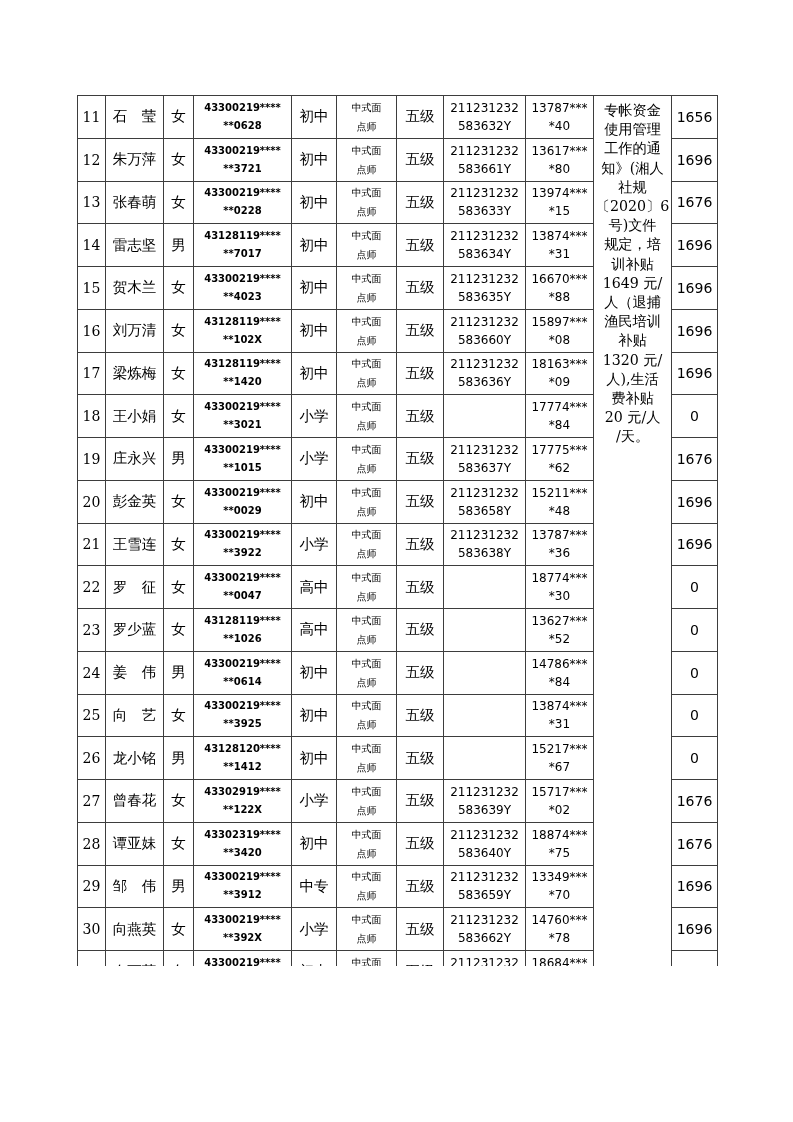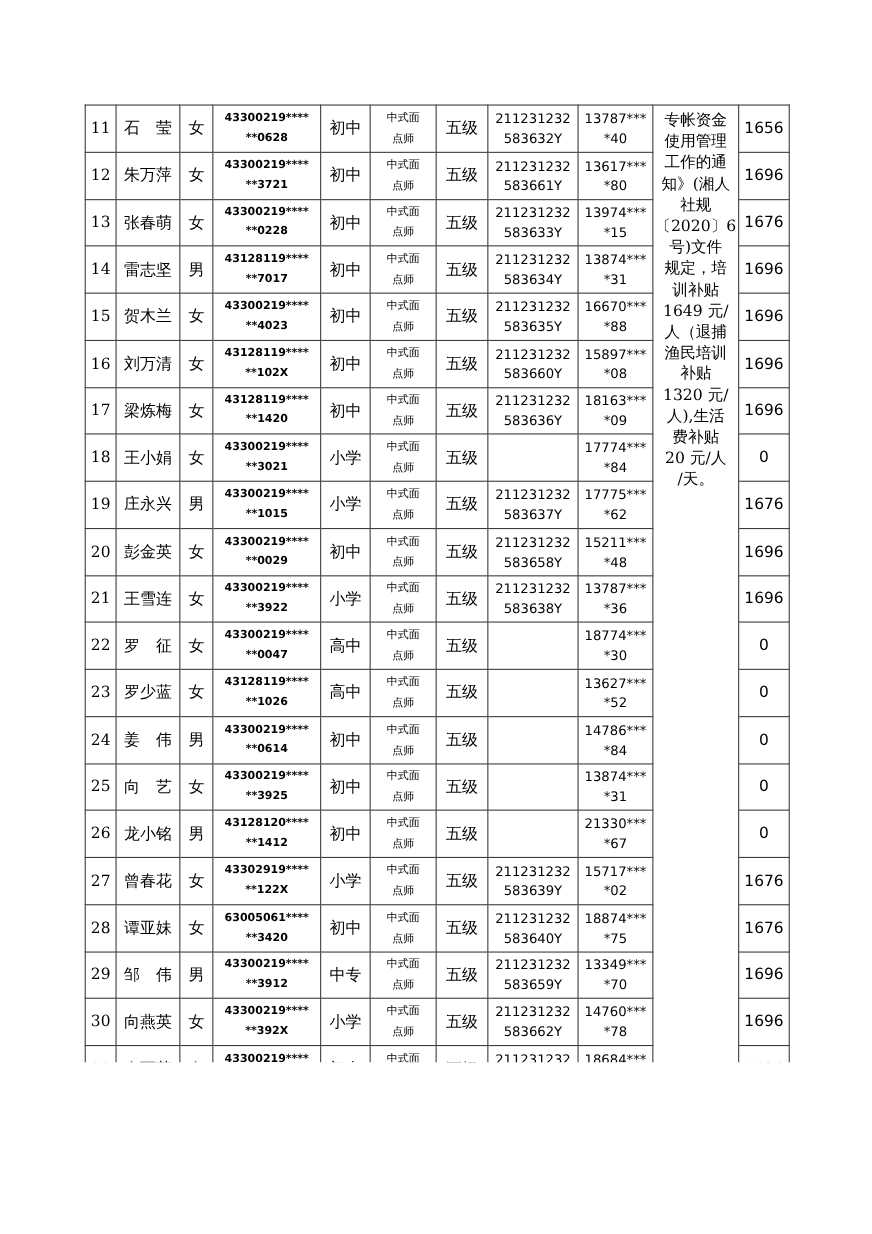--- a/index.html
+++ b/index.html
@@ -468,21 +468,21 @@
     <td class="occcell">
             <div>中式面</div>
             <div>点师</div>
           </td>
     <td class="serif">五级</td>
     <td class="numcell">
             <div>&nbsp;</div>
             <div>&nbsp;</div>
           </td>
     <td class="numcell">
-            <div>21330***</div>
+            <div>15217***</div>
             <div>*67</div>
           </td>
     <td class="amountcell">0</td>
   </tr>
         <tr>
     <td class="rownum">27</td>
     <td class="serif">曾春花</td>
     <td class="serif">女</td>
     <td class="numcell idcell">
             <div>43302919****</div>
@@ -502,21 +502,21 @@
             <div>15717***</div>
             <div>*02</div>
           </td>
     <td class="amountcell">1676</td>
   </tr>
         <tr>
     <td class="rownum">28</td>
     <td class="serif">谭亚妹</td>
     <td class="serif">女</td>
     <td class="numcell idcell">
-            <div>63005061****</div>
+            <div>43302319****</div>
             <div>**3420</div>
           </td>
     <td class="serif">初中</td>
     <td class="occcell">
             <div>中式面</div>
             <div>点师</div>
           </td>
     <td class="serif">五级</td>
     <td class="numcell">
             <div>211231232</div>

